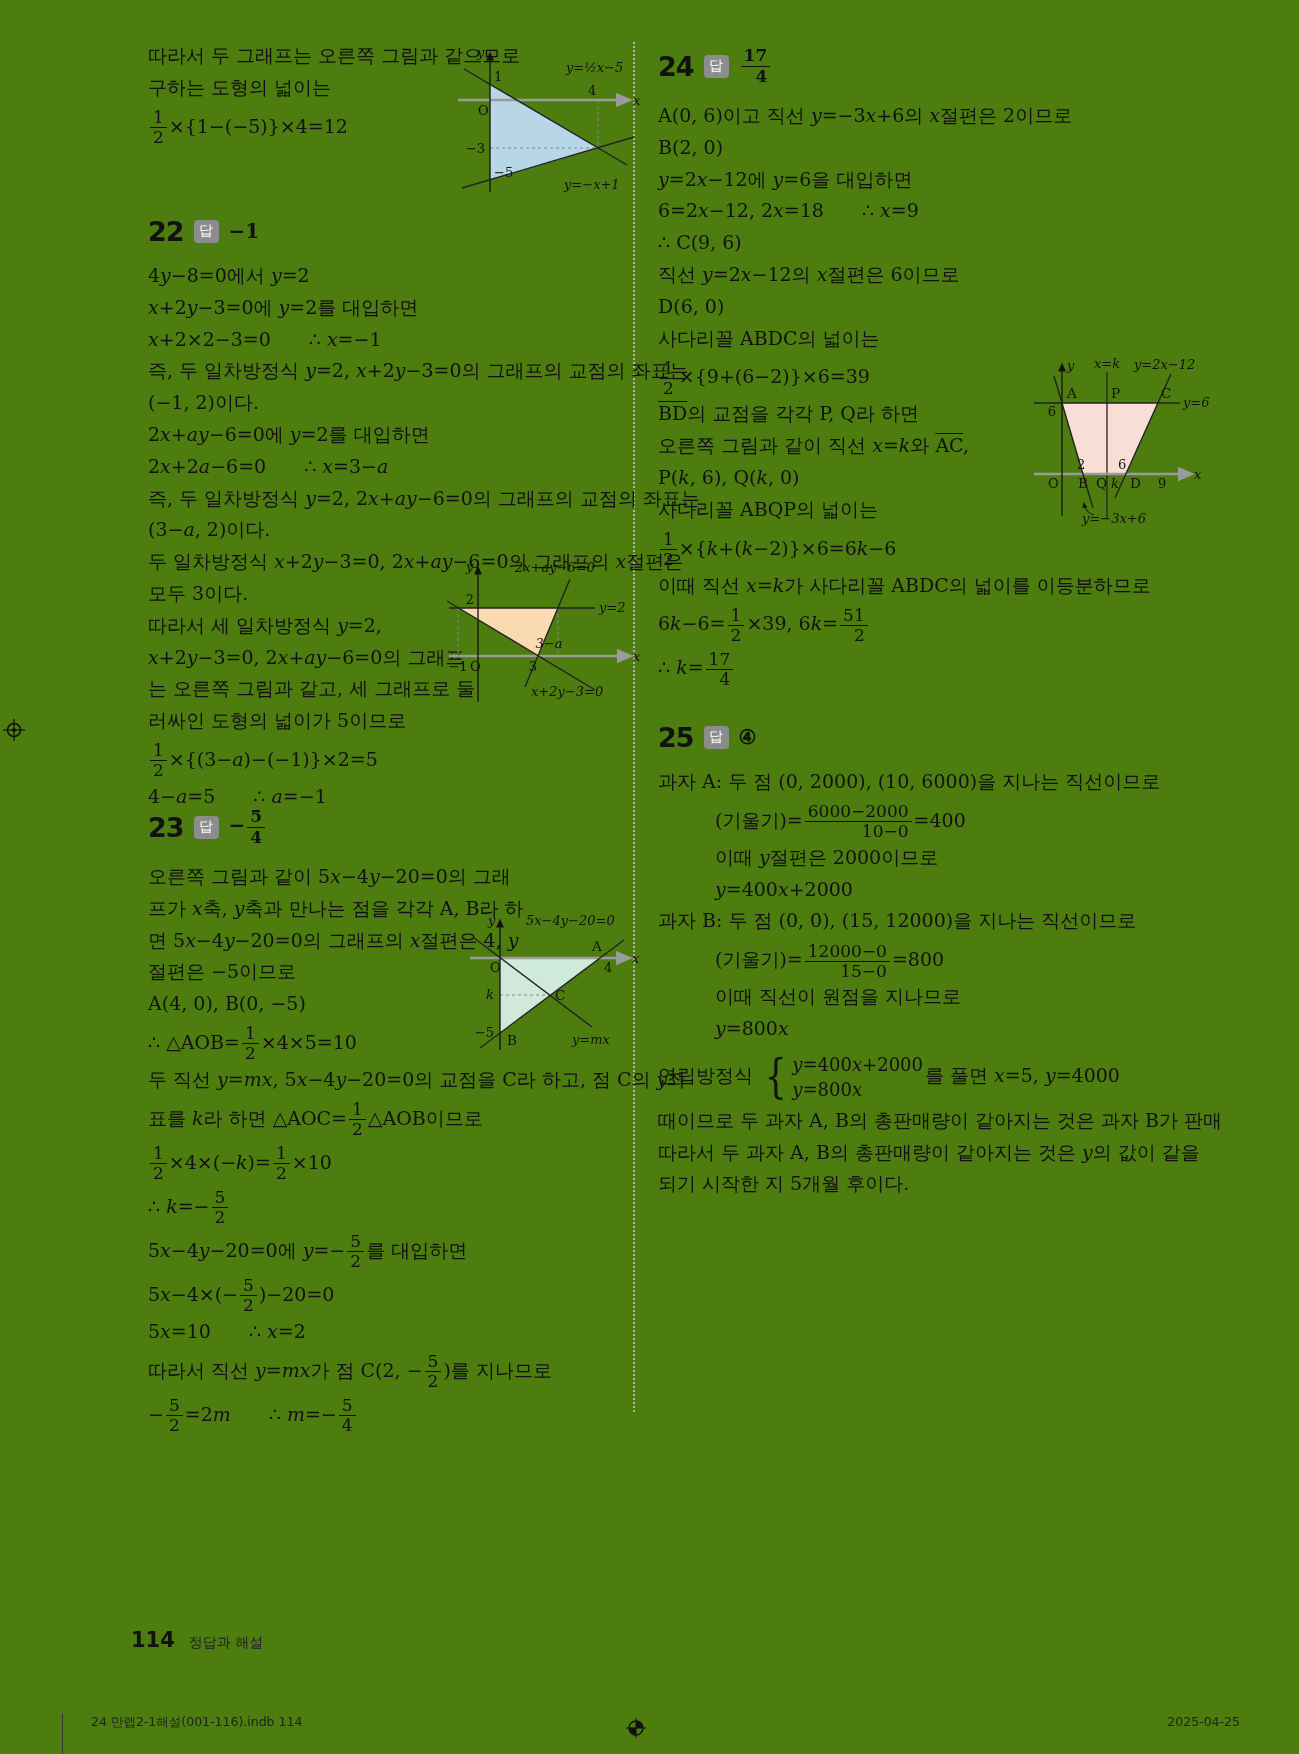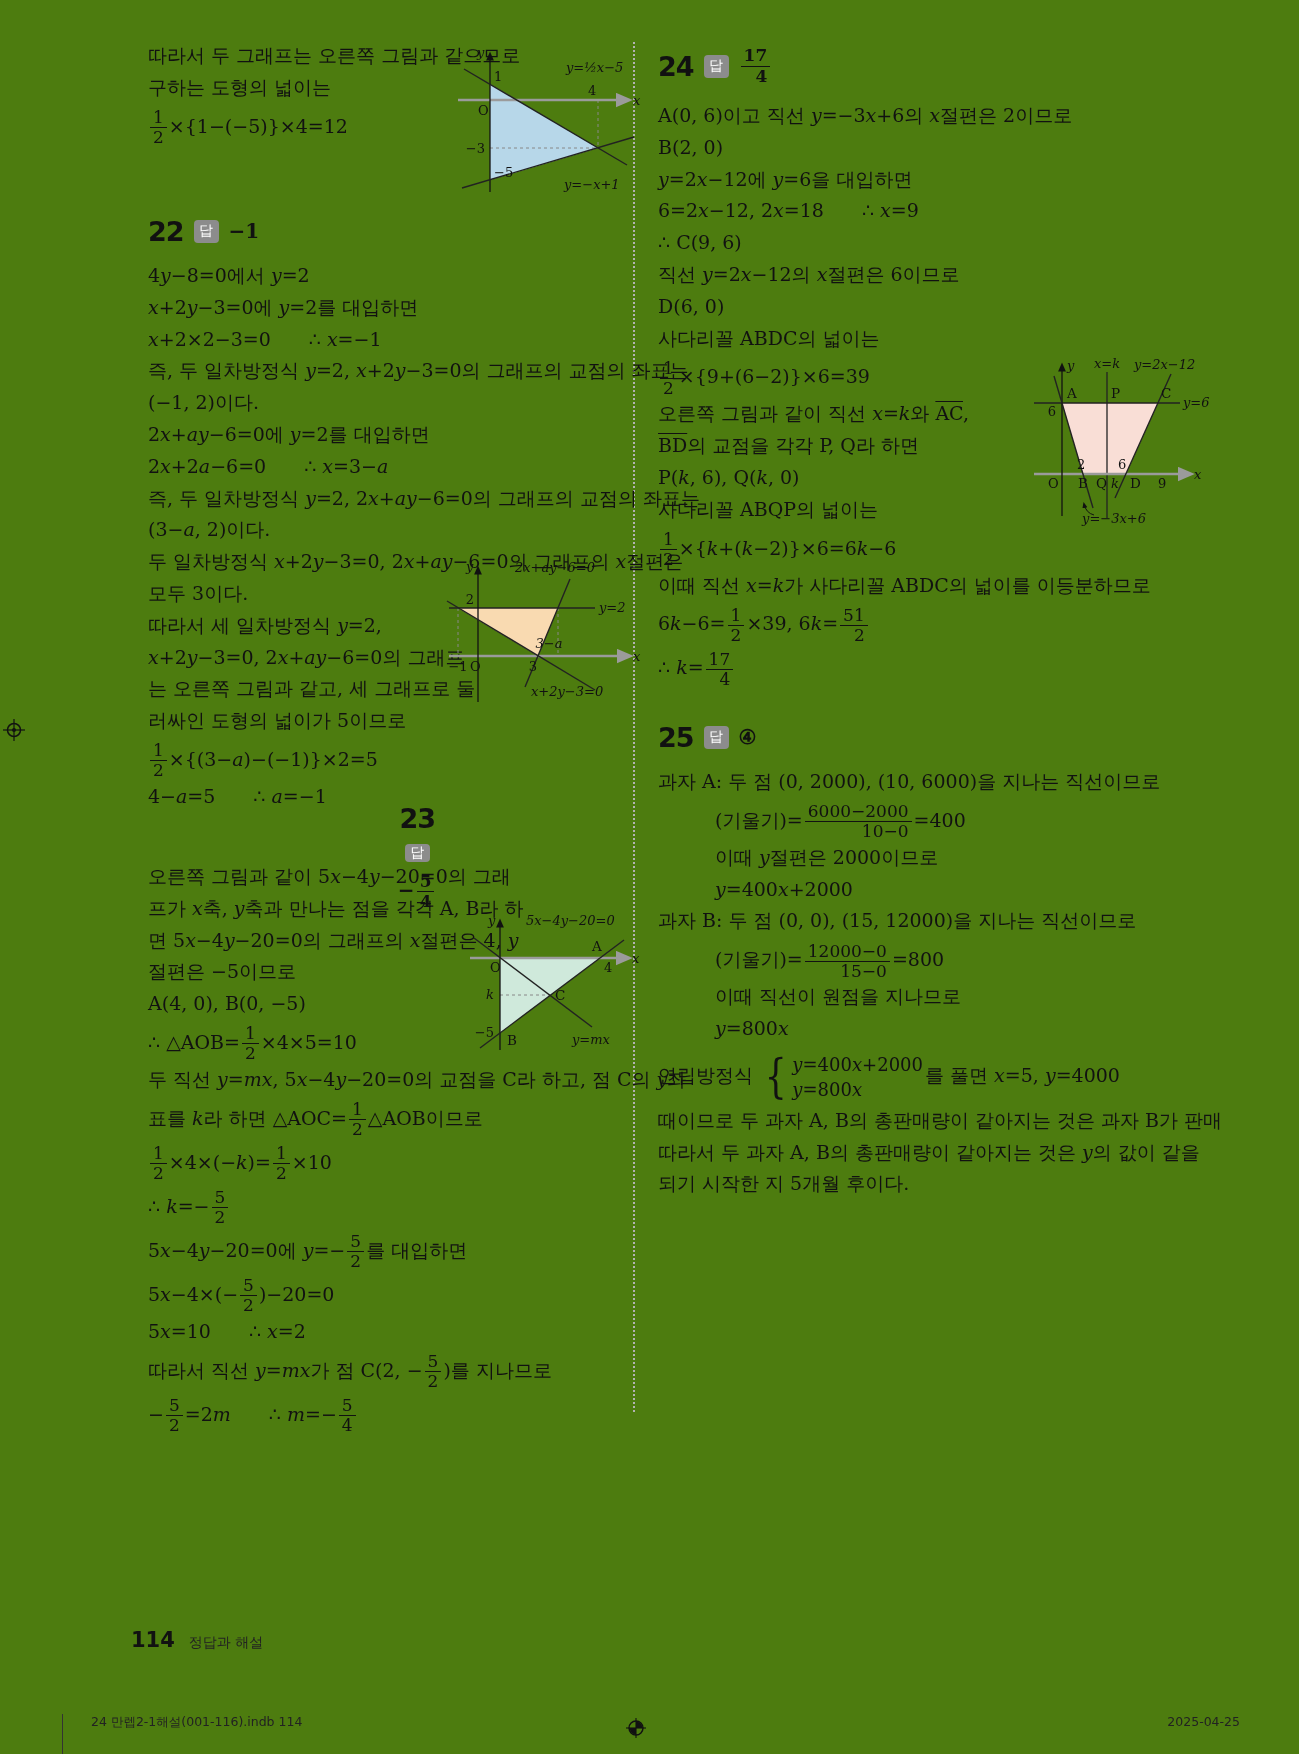--- a/index.html
+++ b/index.html
@@ -131,21 +131,21 @@
     <text class="mi" x="154" y="56">y=2</text>
     <text x="29" y="48" text-anchor="end">2</text>
     <text x="13" y="115" text-anchor="middle">−1</text>
     <text x="25" y="115">O</text>
     <text x="88" y="115" text-anchor="middle">3</text>
     <text class="mi" x="104" y="92" text-anchor="middle">3−a</text>
     <text class="mi" x="86" y="140">x+2y−3=0</text>
   </svg>
 
   <div class="block" style="left:148px;top:803px;">
-    <div class="hd" style="height:48px;flex-direction:column;">
+    <div class="hd" style="height:48px;">
       <span class="num">23</span>
       <span class="badge">답</span>
       <span class="ans">−<span class="fr">
             <span class="n">5</span>
             <span class="d">4</span>
           </span></span>
     </div>
     <p class="ln">오른쪽 그림과 같이 5<i>x</i>−4<i>y</i>−20=0의 그래</p>
     <p class="ln">프가 <i>x</i>축, <i>y</i>축과 만나는 점을 각각 A, B라 하</p>
     <p class="ln">면 5<i>x</i>−4<i>y</i>−20=0의 그래프의 <i>x</i>절편은 4, <i>y</i></p>
@@ -235,22 +235,22 @@
     <p class="ln"><i>y</i>=2<i>x</i>−12에 <i>y</i>=6을 대입하면</p>
     <p class="ln">6=2<i>x</i>−12, 2<i>x</i>=18  ∴ <i>x</i>=9</p>
     <p class="ln">∴ C(9, 6)</p>
     <p class="ln">직선 <i>y</i>=2<i>x</i>−12의 <i>x</i>절편은 6이므로</p>
     <p class="ln">D(6, 0)</p>
     <p class="ln">사다리꼴 ABDC의 넓이는</p>
     <p class="lnf"><span class="fr">
           <span class="n">1</span>
           <span class="d">2</span>
         </span>×{9+(6−2)}×6=39</p>
+    <p class="ln"><span class="ov">BD</span>의 교점을 각각 P, Q라 하면</p>
     <p class="ln">오른쪽 그림과 같이 직선 <i>x</i>=<i>k</i>와 <span class="ov">AC</span>,</p>
-    <p class="ln"><span class="ov">BD</span>의 교점을 각각 P, Q라 하면</p>
     <p class="ln">P(<i>k</i>, 6), Q(<i>k</i>, 0)</p>
     <p class="ln">사다리꼴 ABQP의 넓이는</p>
     <p class="lnf"><span class="fr">
           <span class="n">1</span>
           <span class="d">2</span>
         </span>×{<i>k</i>+(<i>k</i>−2)}×6=6<i>k</i>−6</p>
     <p class="ln">이때 직선 <i>x</i>=<i>k</i>가 사다리꼴 ABDC의 넓이를 이등분하므로</p>
     <p class="lnf">6<i>k</i>−6=<span class="fr">
           <span class="n">1</span>
           <span class="d">2</span>

